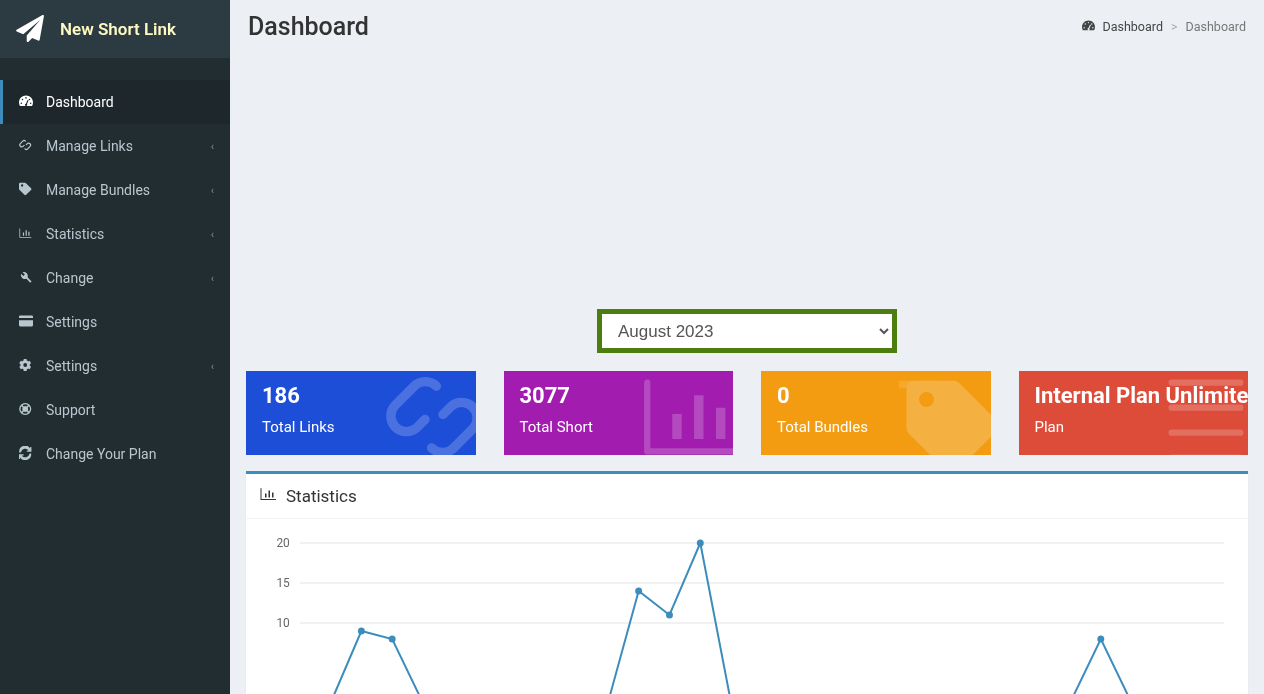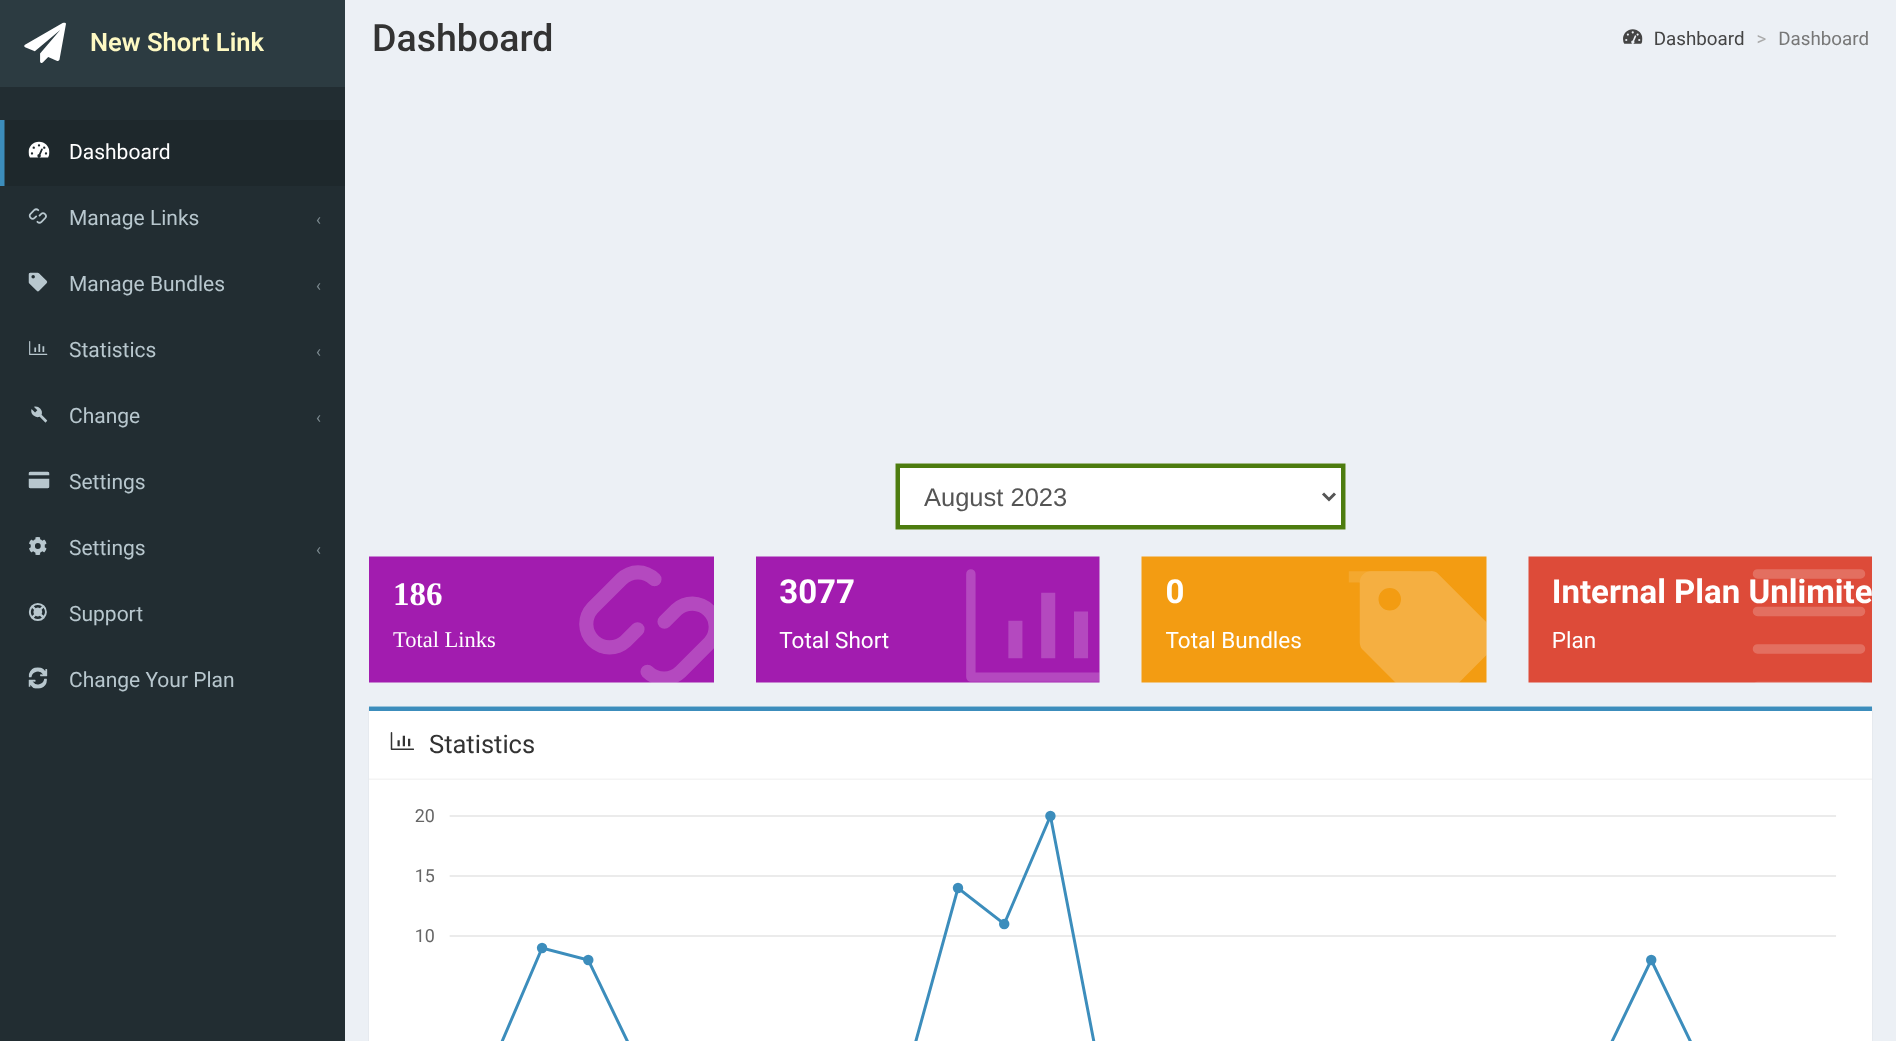--- a/index.html
+++ b/index.html
@@ -25,28 +25,28 @@
 
 .main { margin-left: 230px; padding: 0; height: 100%; overflow-y: auto; }
 .page-head { display: flex; align-items: center; padding: 12px 18px 8px; }
 .page-head h1 { font-size: 25px; font-weight: 500; color: #333; }
 .breadcrumb { margin-left: auto; font-size: 12.5px; color: #444; display: flex; align-items: center; gap: 8px; }
 .breadcrumb .sep { color: #aaa; }
 .breadcrumb .cur { color: #777; }
 
 .ad-space { height: 260px; }
 .month-select-wrap { text-align: center; margin-bottom: 18px; }
-.month-select { width: 300px; height: 44px; font-size: 17px; color: #555; border: 3px solid #4d7c0f; background: #fff; padding: 0 12px; }
+.month-select { width: 300px; height: 44px; font-size: 17px; color: #555; border: 5px solid #4d7c0f; background: #fff; padding: 0 12px; }
 
 .tiles { display: flex; gap: 28px; padding: 0 16px; }
 .tile { flex: 1; height: 84px; padding: 12px 16px; color: #fff; position: relative; overflow: hidden; }
 .tile .big { font-size: 22px; font-weight: 700; }
 .tile .lab { font-size: 15px; margin-top: 10px; }
 .tile .bgico { position: absolute; right: -8px; top: -4px; font-size: 88px; opacity: 0.20; }
-.tile.blue { background: #a21caf; font-family: Liberation Serif, serif; }
+.tile.blue { background: #1d4ed8; }
 .tile.green { background: #a21caf; }
 .tile.orange { background: #f39c12; }
 .tile.red { background: #dd4b39; }
 
 .panel { margin: 16px 16px 0; background: #fff; border-top: 3px solid #3c8dbc; box-shadow: 0 1px 1px rgba(0,0,0,0.1); }
 .panel-hd { padding: 12px 14px; font-size: 17px; color: #333; display: flex; align-items: center; gap: 10px; border-bottom: 1px solid #f4f4f4; }
 .panel-bd { padding: 14px; }
 
 
 .chart-svg { width: 100%; height: 180px; }

